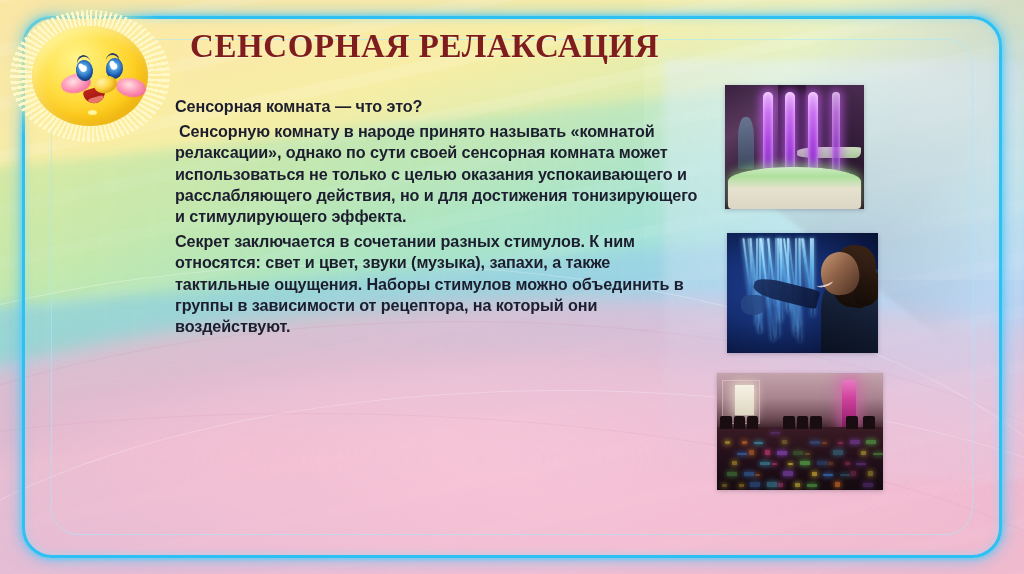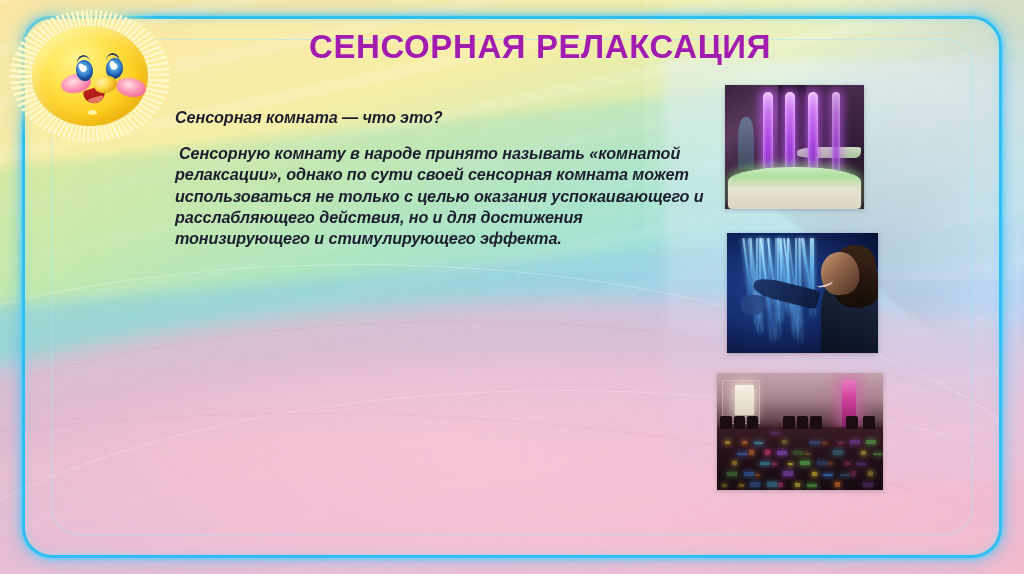--- a/index.html
+++ b/index.html
@@ -316,46 +316,45 @@
     border-radius: 50%;
     background: rgba(255,255,190,0.8);
   }
 
   
   .title {
     position: absolute;
     left: 190px;
     top: 28px;
     width: 700px;
-    text-align: center;
-    font-family: Liberation Sans, sans-serif;
+    text-align: left;
+    font-family: Liberation Serif, serif;
     font-weight: bold;
     font-size: 33px;
     letter-spacing: 0.6px;
-    color: #a21caf;
+    color: #7f1d1d;
     text-shadow: 0 1px 0 rgba(255,255,255,0.35);
     white-space: nowrap;
   }
 
   
   .body-text {
     position: absolute;
     left: 175px;
     top: 92px;
     width: 530px;
     font-family: "Liberation Sans", sans-serif;
     font-weight: bold;
     font-size: 16.2px;
     line-height: 21.2px;
     color: #1c1d2e;
     letter-spacing: -0.1px;
   }
   .body-text p {
-    margin: 15px 0 4px 0;
-    font-style: italic;
+    margin: 4px 0 4px 0;
   }
   .body-text p.indented {
     text-indent: 4px;
   }
 
   
   .photo {
     position: absolute;
     overflow: hidden;
     box-shadow: 0 1px 4px rgba(60,50,80,0.28);
@@ -563,20 +562,21 @@
       <div class="nose"></div>
       <div class="chin-dot"></div>
     </div>
   </div>
 
   <div class="title noselect">СЕНСОРНАЯ РЕЛАКСАЦИЯ</div>
 
   <div class="body-text noselect">
     <p>Сенсорная комната — что это?</p>
     <p class="indented"> Сенсорную комнату в народе принято называть «комнатой релаксации», однако по сути своей сенсорная комната может использоваться не только с целью оказания успокаивающего и расслабляющего действия, но и для достижения тонизирующего и стимулирующего эффекта.</p>
+    <p>Секрет заключается в сочетании разных стимулов. К ним относятся: свет и цвет, звуки (музыка), запахи, а также тактильные ощущения. Наборы стимулов можно объединить в группы в зависимости от рецептора, на который они воздействуют.</p>
   </div>
 
   <div class="photo photo-1">
     <div class="p1-mirror-l"></div>
     <div class="p1-mirror-r"></div>
     <div class="p1-person"></div>
     <div class="p1-ledge"></div>
     <div class="p1-tube t1"></div>
     <div class="p1-tube t2"></div>
     <div class="p1-tube t3"></div>

